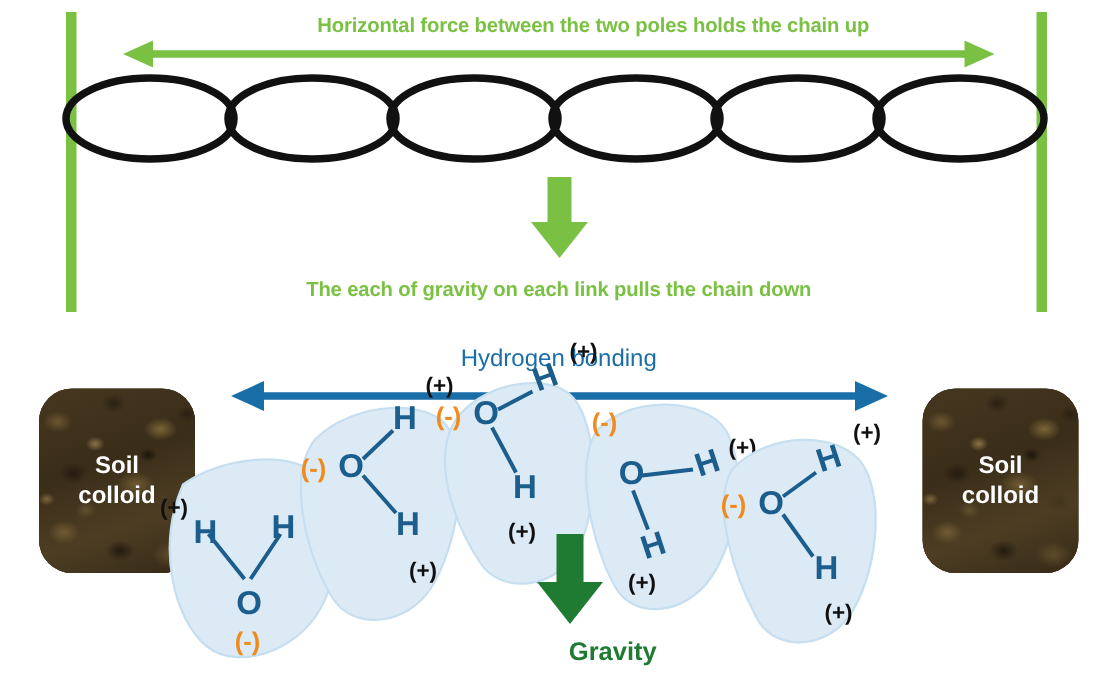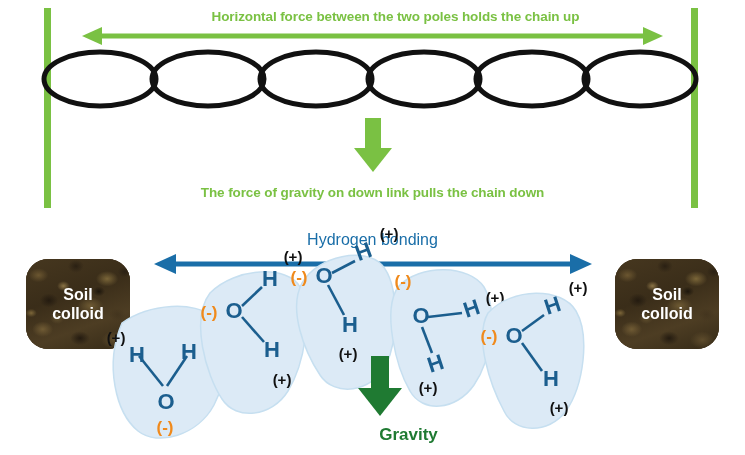--- a/index.html
+++ b/index.html
@@ -56,21 +56,21 @@
     color: #1a6ea8;
     font-weight: normal;
     font-size: 16px;
     white-space: nowrap;
   }
   #hbond-arrow-svg { position: absolute; left: 152px; top: 252px; }
 
   .soil-colloid {
     position: absolute;
     width: 104px;
-    height: 90px;
+    height: 123px;
     border-radius: 22px;
     overflow: hidden;
     background: #3b2f1d;
     display: flex;
     align-items: center;
     justify-content: center;
   }
   #soil-left  { left: 26px;  top: 259px; }
   #soil-right { left: 615px; top: 259px; }
   .soil-texture {
@@ -142,21 +142,21 @@
     <ellipse cx="384" cy="31" rx="56" ry="27" fill="none" stroke="#111111" stroke-width="5"></ellipse>
     <ellipse cx="492" cy="31" rx="56" ry="27" fill="none" stroke="#111111" stroke-width="5"></ellipse>
     <ellipse cx="600" cy="31" rx="56" ry="27" fill="none" stroke="#111111" stroke-width="5"></ellipse>
   </svg>
 
   <svg id="chain-down-arrow-svg" width="42" height="56" viewBox="0 0 42 56">
     <rect x="13" y="0" width="16" height="32" fill="#7ac143"></rect>
     <polygon points="21,54 2,30 40,30" fill="#7ac143"></polygon>
   </svg>
 
-  <div class="green-caption" id="caption-gravity-chain">The force of gravity on down link pulls the chain down</div>
+  <div class="green-caption" id="caption-gravity-chain">The each of gravity on each link pulls the chain down</div>
 
   <div id="hydrogen-label">Hydrogen bonding</div>
 
   <svg id="hbond-arrow-svg" width="442" height="24" viewBox="0 0 442 24">
     <line x1="20" y1="12" x2="422" y2="12" stroke="#1a6ea8" stroke-width="5"></line>
     <polygon points="2,12 24,2 24,22" fill="#1a6ea8"></polygon>
     <polygon points="440,12 418,2 418,22" fill="#1a6ea8"></polygon>
   </svg>
 
   <div class="soil-colloid" id="soil-left">

